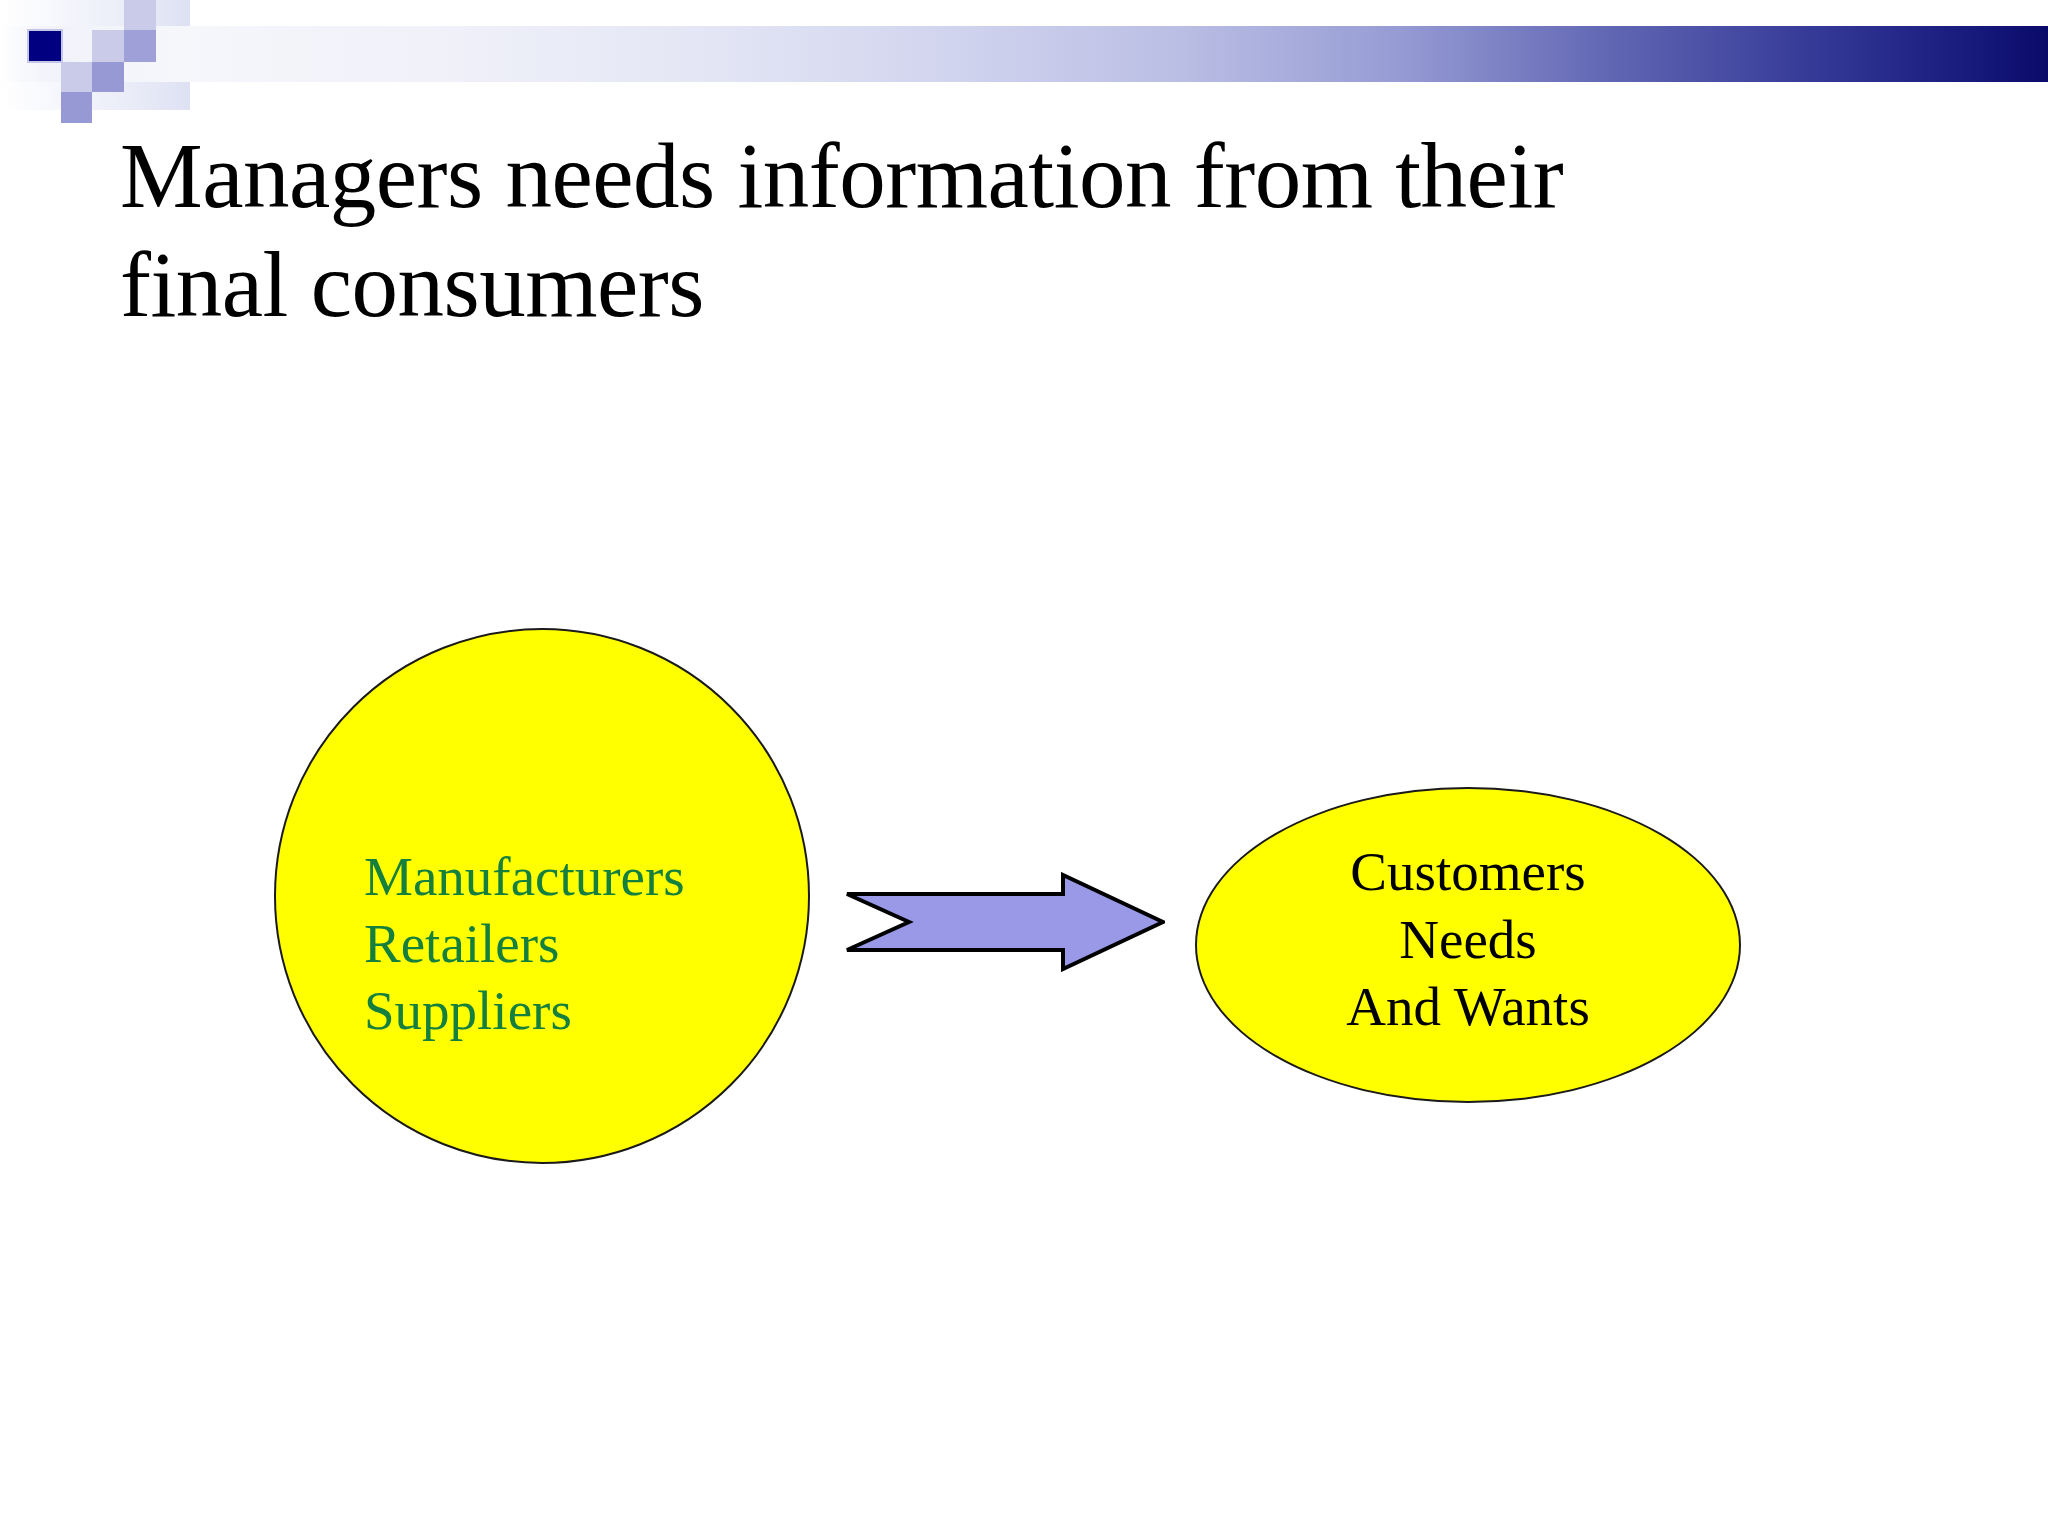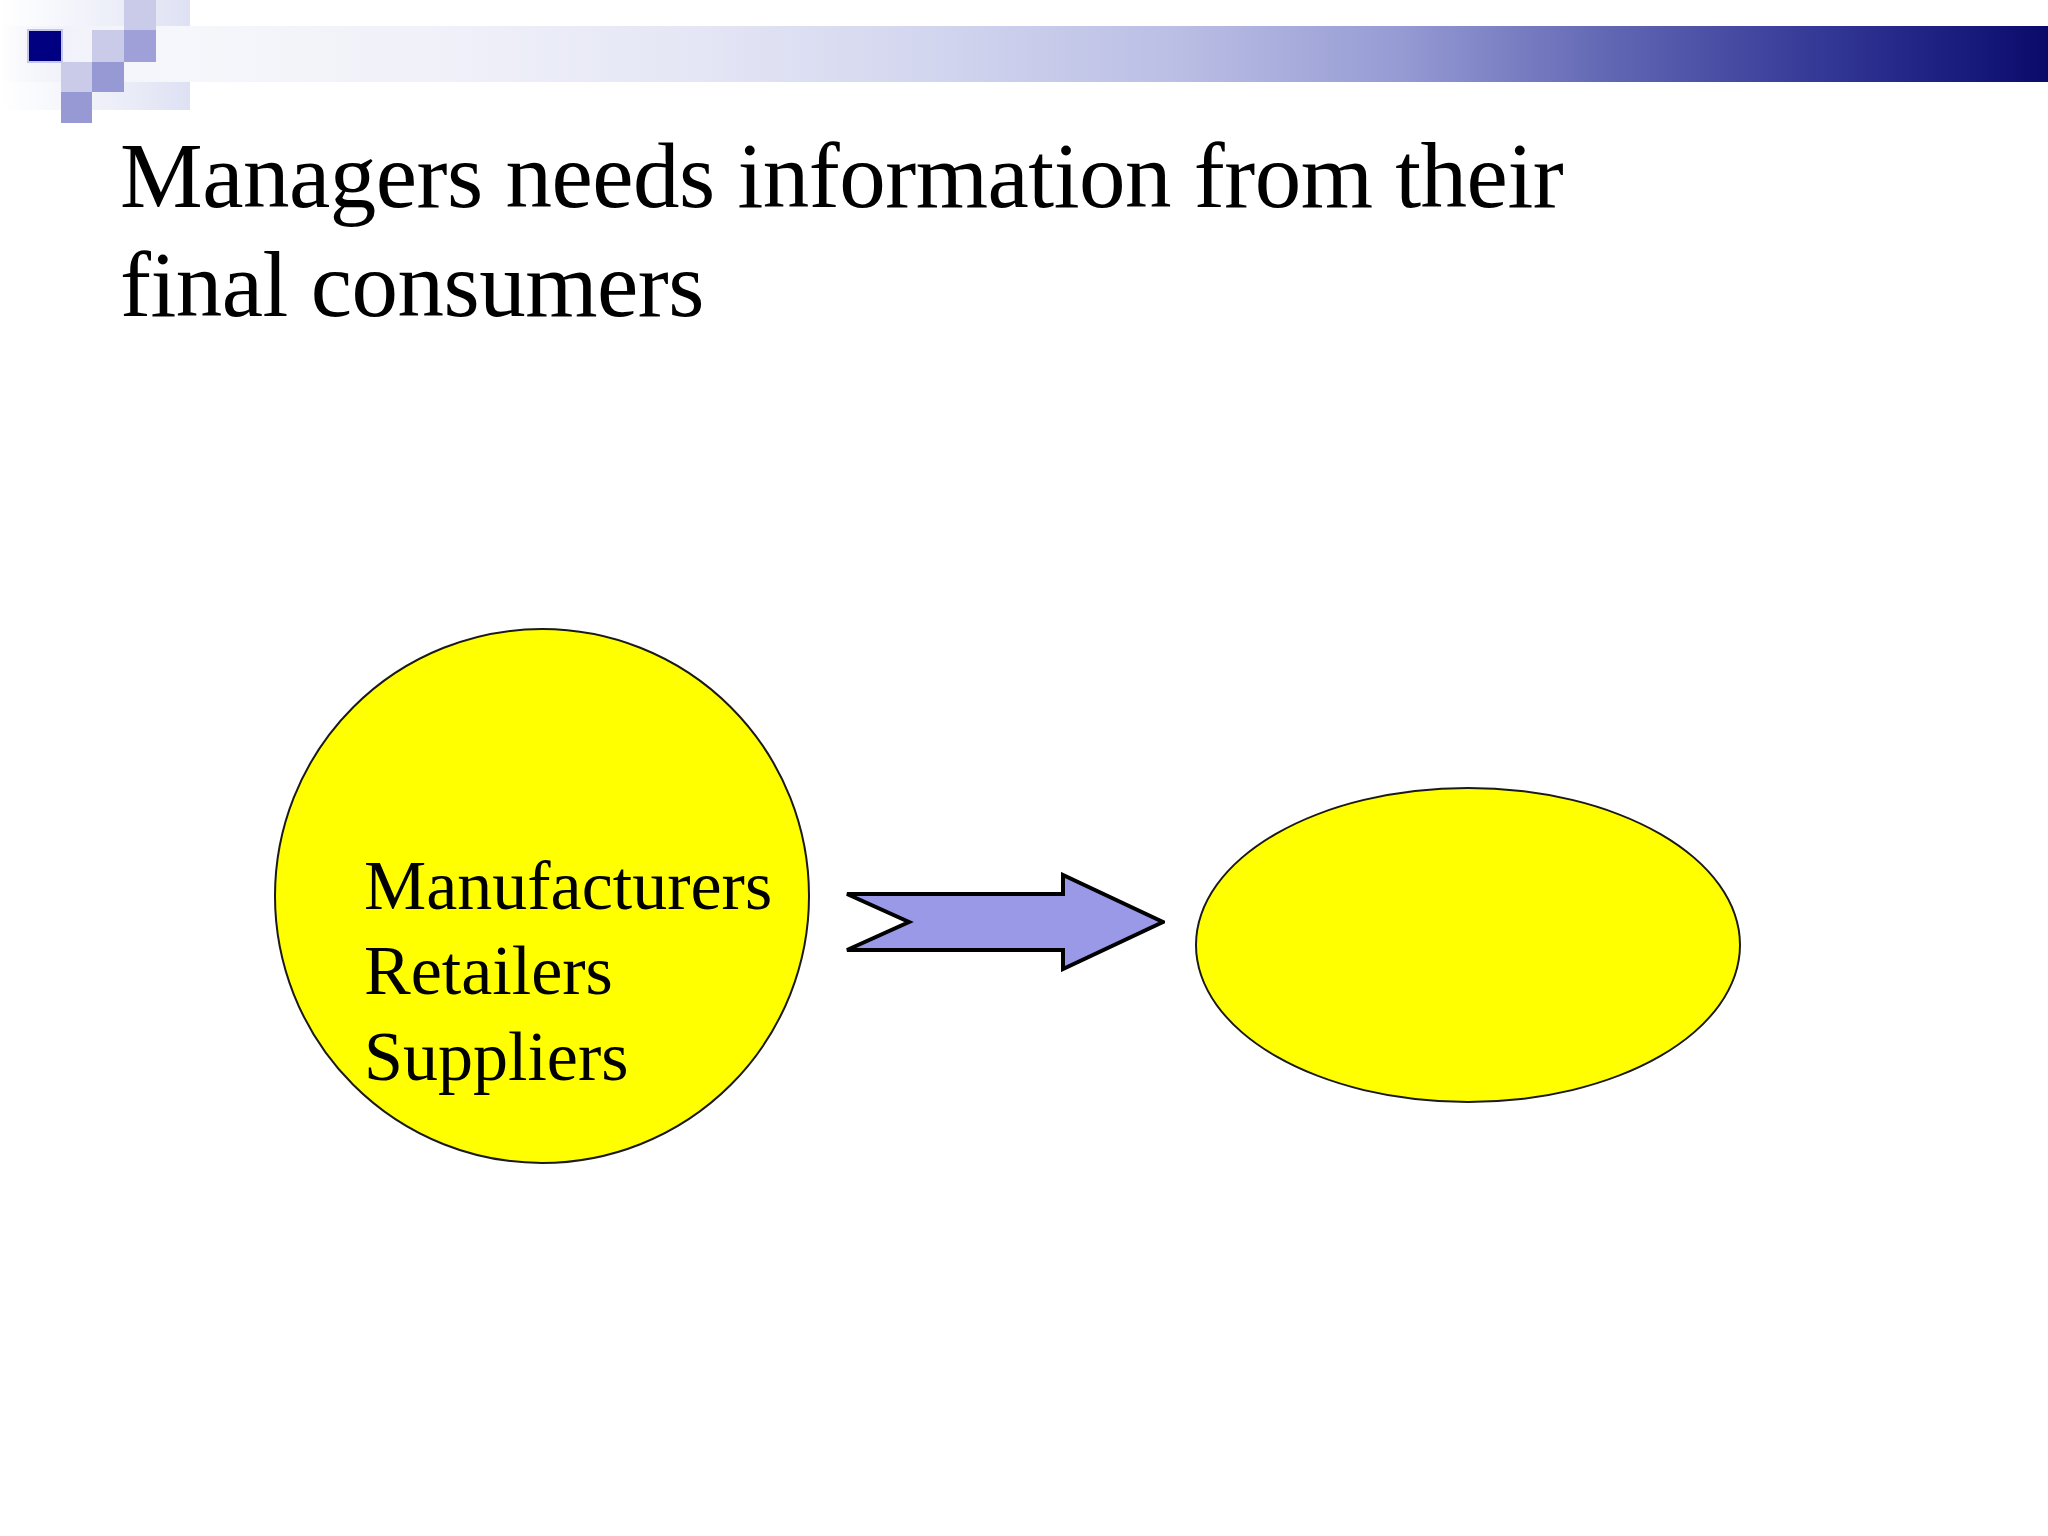--- a/index.html
+++ b/index.html
@@ -117,23 +117,23 @@
     background: #FFFF00;
     border: 2px solid #1a1a1a;
     box-sizing: border-box;
   }
 
   .circle-text {
     position: absolute;
     left: 364px;
     top: 843px;
     width: 420px;
-    font-size: 70px;
+    font-size: 55px;
     line-height: 1.22;
-    color: #000000;
+    color: #15803d;
     text-align: left;
     white-space: pre-line;
   }
 
   .shape-ellipse {
     position: absolute;
     left: 1195px;
     top: 787px;
     width: 546px;
     height: 316px;
@@ -197,16 +197,19 @@
 Retailers
 Suppliers</div>
 
     <div class="arrow-wrap">
       <svg viewBox="0 0 320 100" xmlns="http://www.w3.org/2000/svg">
         <polygon points="2,22 64,50 2,78 218,78 218,97 318,50 218,3 218,22" fill="#9999E8" stroke="#000000" stroke-width="4" stroke-linejoin="miter"></polygon>
       </svg>
     </div>
 
     <div class="shape-ellipse"></div>
+    <div class="ellipse-text">Customers
+Needs
+And Wants</div>
 
   </div>
 
 </div>
 
 </body></html>

